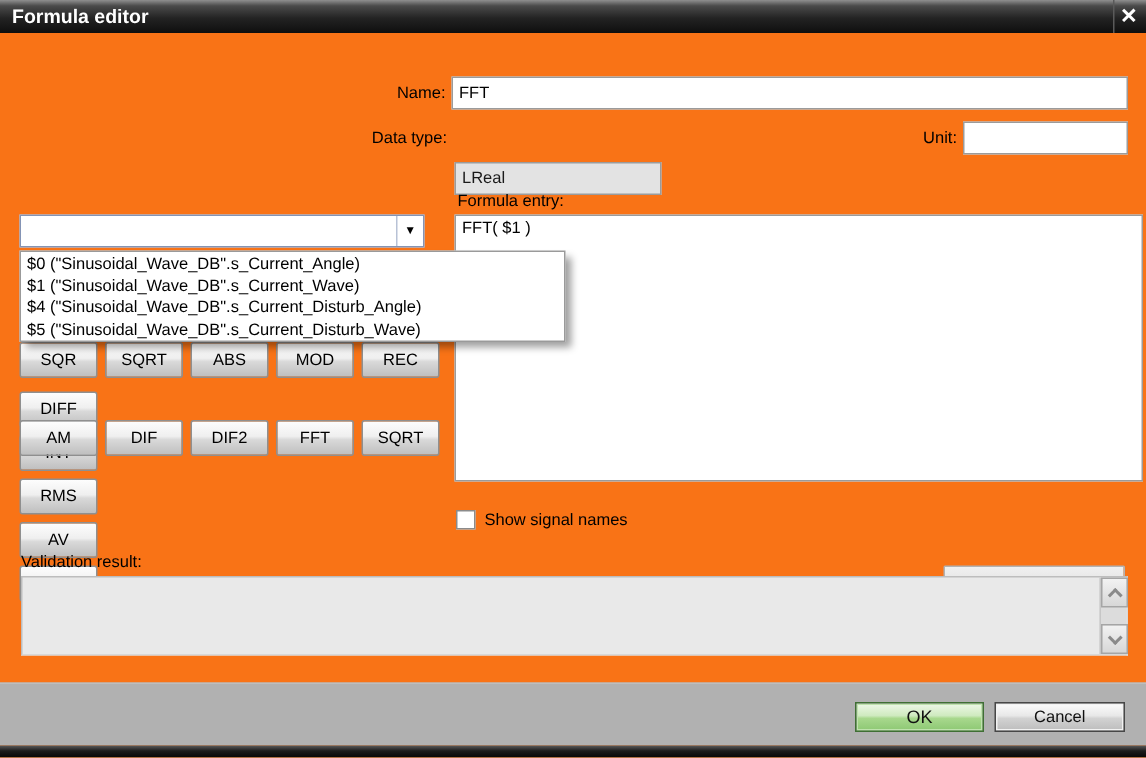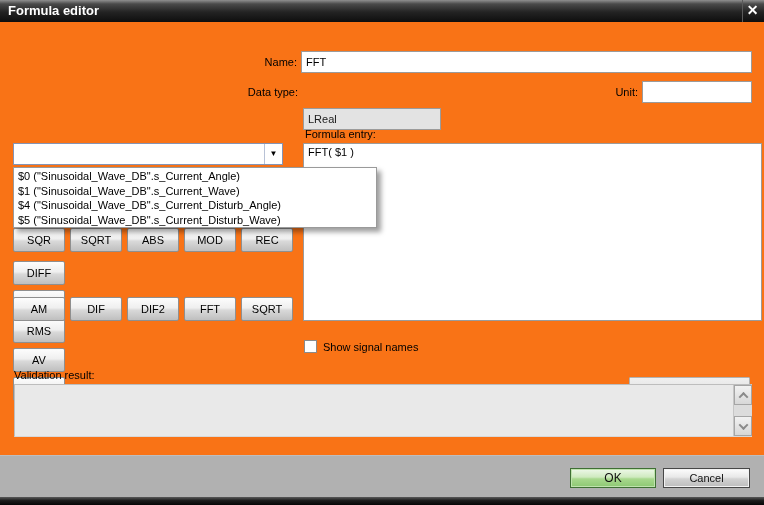--- a/index.html
+++ b/index.html
@@ -193,21 +193,21 @@
     <button class="kp">MOD</button>
     <button class="kp">REC</button>
   </div>
   <div class="kp-row" style="top:261px;flex-direction:column;">
     <button class="kp">DIFF</button>
     <button class="kp">INT</button>
     <button class="kp">RMS</button>
     <button class="kp">AV</button>
     <button class="kp">π</button>
   </div>
-  <div class="kp-row" style="top:297px;">
+  <div class="kp-row" style="top:280px;">
     <button class="kp">AM</button>
     <button class="kp">DIF</button>
     <button class="kp">DIF2</button>
     <button class="kp">FFT</button>
     <button class="kp">SQRT</button>
   </div>
 
   <span class="checkbox"></span>
   <span class="lbl checkbox-label">Show signal names</span>
 

